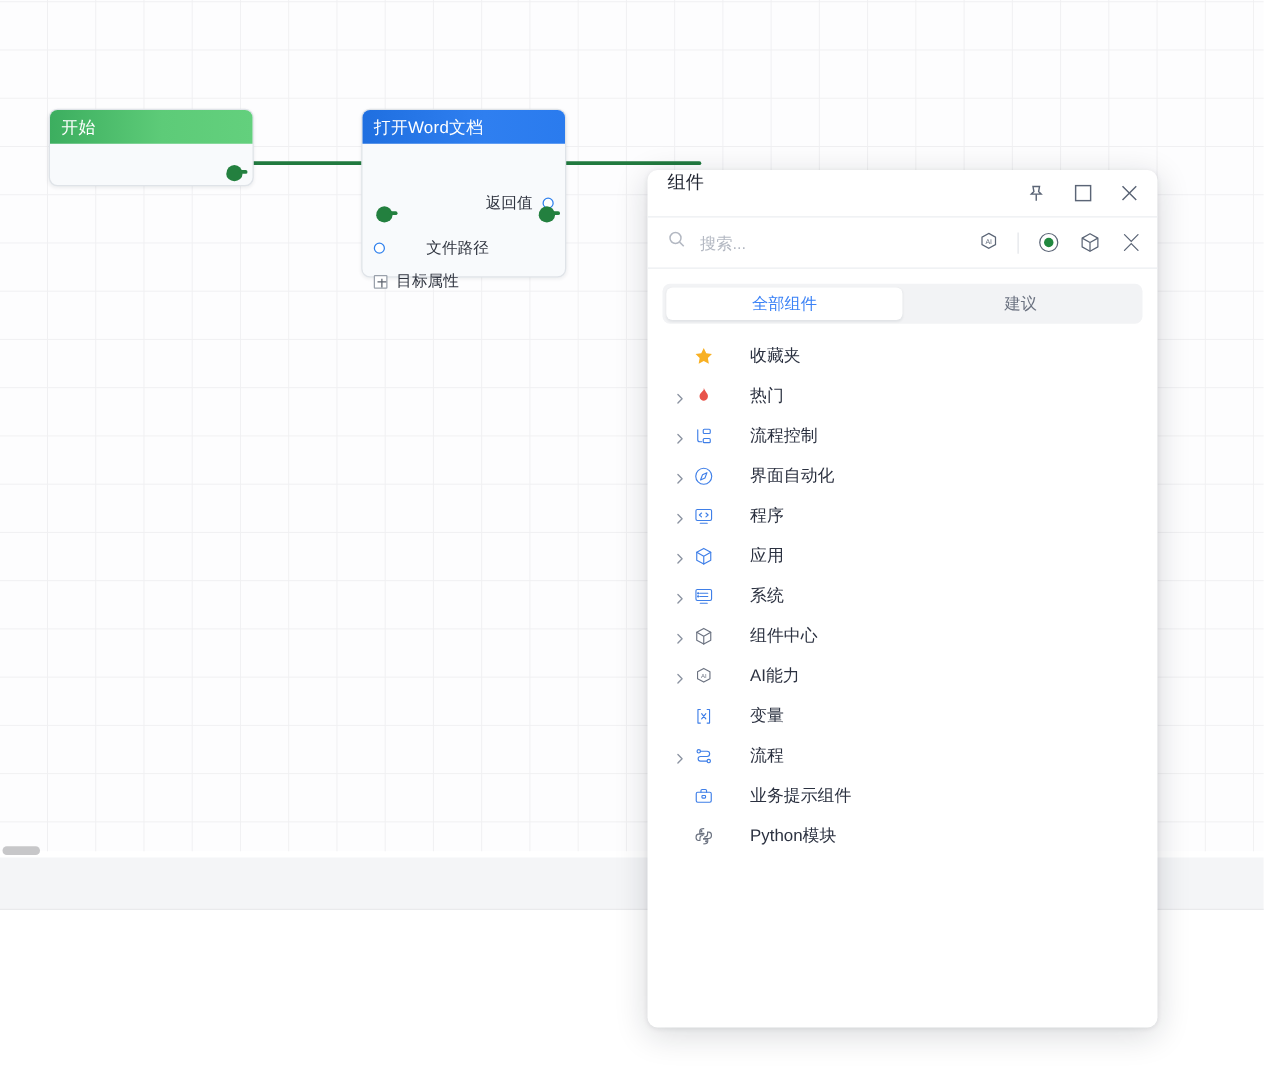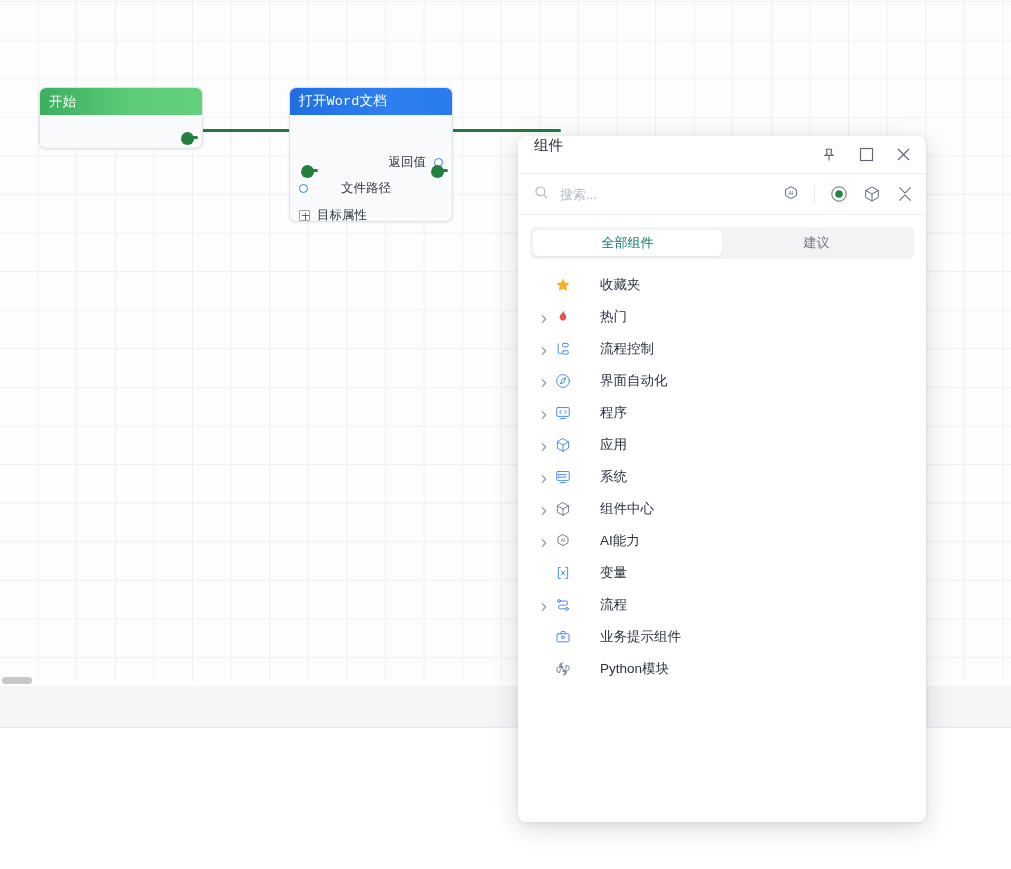--- a/index.html
+++ b/index.html
@@ -51,21 +51,21 @@
     border:1px solid #dfe3e8; border-radius:7px;
     box-shadow: 0 1px 3px rgba(16,24,40,.07);
   }
   .node-head {
     height:27px; line-height:27px; padding:0 9px;
     color:#ffffff; font-size:13.5px; letter-spacing:.2px;
     border-radius:6px 6px 0 0; overflow:hidden; white-space:nowrap;
   }
   #node-start { left:39px; top:87px; width:164px; height:62px; }
   #node-start .node-head { background: linear-gradient(to right, #3cae5f 0%, #5dcb78 55%, #63d07d 100%); }
-  #node-word  { left:289px; top:87px; width:164px; height:135px;font-family:Liberation Mono, monospace; }
+  #node-word  { left:289px; top:87px; width:164px; height:135px; }
   #node-word .node-head { background: linear-gradient(to right, #1f6fe0 0%, #2f7ff0 60%, #2a7bee 100%); }
 
   .node-body { position:relative; height:calc(100% - 27px); }
   .row {
     display:flex; align-items:center; gap:7px;
     font-size:12.5px; color:#303540; padding:0 9px; height:22px;
   }
   .row.right { justify-content:flex-end; gap:8px; }
   .plus-box {
     width:11px; height:11px; border:1px solid #9aa1ab; background:#fff;
@@ -116,21 +116,21 @@
   .sicon { width:19px; height:19px; display:flex; align-items:center; justify-content:center; color:#5b6576; cursor:pointer; }
 
   #tabs {
     margin:12px 12px 0 12px; height:32px; background:#f2f3f5;
     border-radius:6px; display:flex; padding:3px;
   }
   .tab {
     flex:1; display:flex; align-items:center; justify-content:center;
     font-size:13px; color:#6b7280; border-radius:5px; cursor:pointer;
   }
-  .tab.active { background:#ffffff; color:#0f766e; box-shadow:0 1px 2px rgba(16,24,40,.07); }
+  .tab.active { background:#ffffff; color:#3b82f6; box-shadow:0 1px 2px rgba(16,24,40,.07); }
 
   #tree { padding:10px 0 0 0; }
   .tree-item {
     height:32px; display:flex; align-items:center;
     padding-left:36px; font-size:13.5px; color:#2b3140; cursor:pointer; position:relative;gap:20px;
   }
   .chev { position:absolute; left:21px; width:10px; height:10px; color:#8b93a1; }
   .tree-icon { width:17px; height:17px; margin-right:9px; flex:none; display:flex; align-items:center; justify-content:center; }
   .tree-icon svg { display:block; }
 </style>
@@ -155,21 +155,21 @@
       <div class="node-head">打开Word文档</div>
       <div class="node-body">
         <div class="port-green" style="left:11px; top:14px;"></div>
         <div class="port-green" style="left:141px; top:14px;"></div>
 
         <div class="row right" style="margin-top:36px;text-align:center;">
           <span>返回值</span>
           <span class="port-blue"></span>
         </div>
 
-        <div class="row" style="margin-top:4px;gap:33px;">
+        <div class="row" style="margin-top:14px;gap:33px;">
           <span class="port-blue"></span>
           <span>文件路径</span>
         </div>
 
         <div class="row" style="margin-top:5px;">
           <span class="plus-box"></span>
           <span>目标属性</span>
         </div>
       </div>
     </div>

